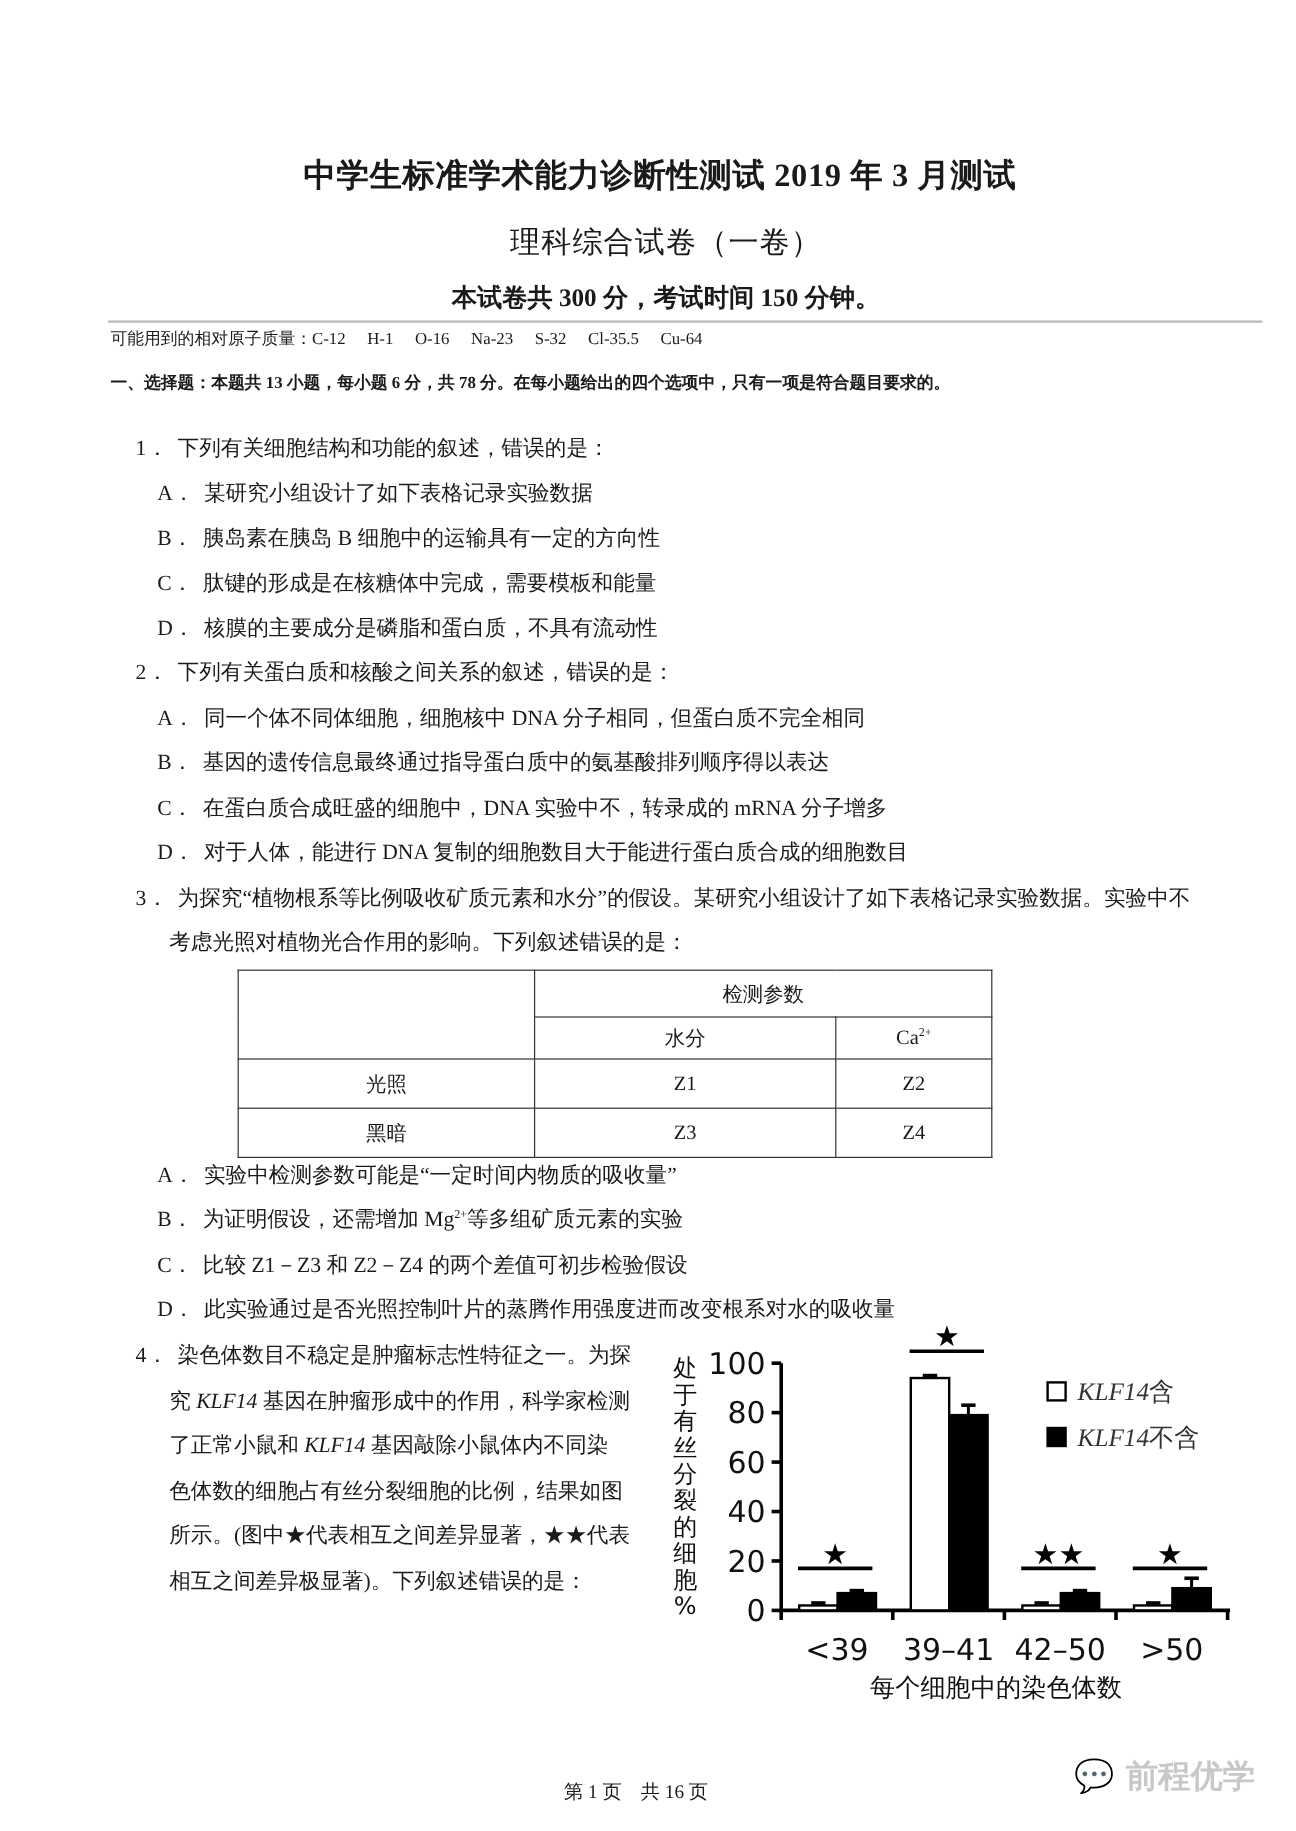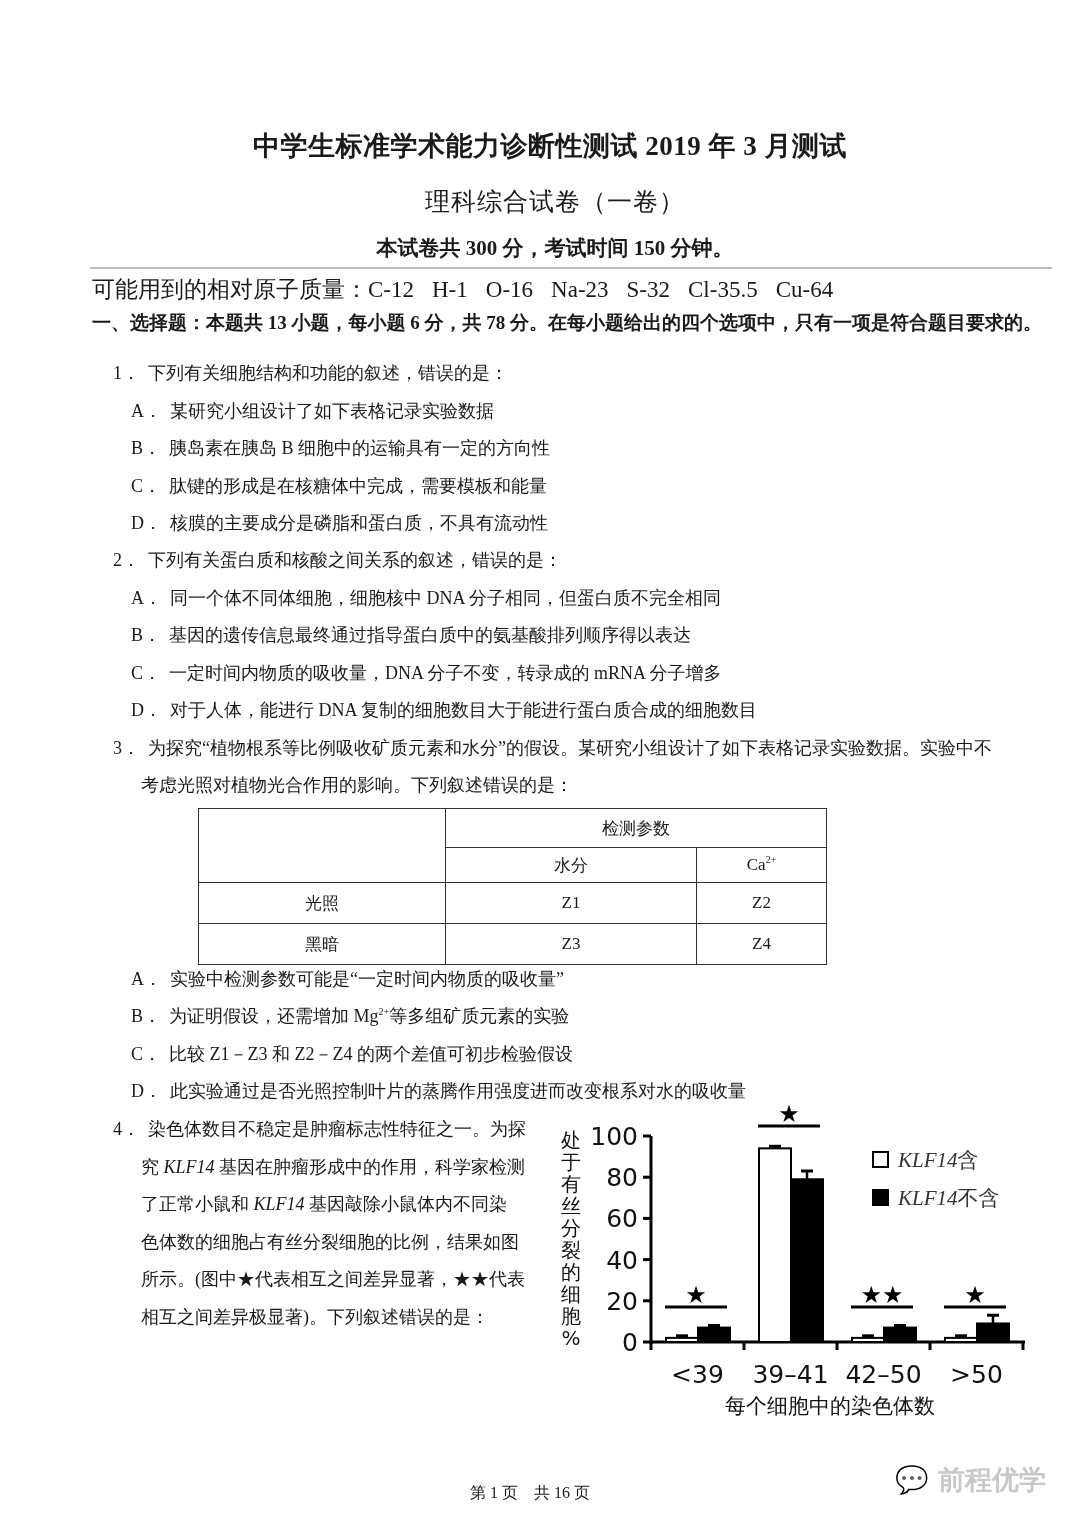--- a/index.html
+++ b/index.html
@@ -3,23 +3,23 @@
 <meta charset="utf-8">
 <style>
   html, body { margin: 0; padding: 0; background: #ffffff; }
   body { width: 1080px; height: 1526px; position: relative; overflow: hidden;
          font-family: "Liberation Serif", "DejaVu Serif", serif; color: #1a1a1a; }
   .abs { position: absolute; }
   .title { left: 0; width: 1100px; top: 128px; text-align: center; font-size: 27px; font-weight: bold; letter-spacing: 0.5px; }
   .subtitle { left: 0; width: 1110px; top: 185px; text-align: center; font-size: 25px; letter-spacing: 1px; }
   .note { left: 0; width: 1110px; top: 234px; text-align: center; font-size: 21px; font-weight: bold; }
   .rule { left: 90px; width: 962px; top: 267px; height: 0; border-top: 2px solid #bdbdbd; }
-  .masses { left: 92px; top: 274px; font-size: 23px; }
+  .masses { left: 92px; top: 274px; font-size: 14px; }
   .masses span.m { margin-right: 18px; }
-  .section { left: 92px; top: 310px; font-size: 19px; font-weight: bold; white-space: nowrap; }
+  .section { left: 92px; top: 310px; font-size: 14px; font-weight: bold; white-space: nowrap; }
   .line { font-size: 18px; white-space: nowrap; }
   .q { left: 113px; text-align: right; }
   .opt { left: 131px; }
   .opt .lbl, .q .num { margin-right: 8px; }
   i.gene { font-style: italic; }
   sup { font-size: 10px; vertical-align: 7px; line-height: 0; }
   table.exp { position: absolute; left: 198px; top: 808px; width: 629px; border-collapse: collapse; font-size: 17px; }
   table.exp td { border: 1.5px solid #333; text-align: center; height: 34px; padding: 0; }
   .chart { left: 555px; top: 1100px; width: 490px; height: 330px; }
   .footer { left: 470px; top: 1451px; font-size: 16px; margin-top: 32px; }
@@ -41,21 +41,21 @@
 
 <div class="abs line q" style="top:361px"><span class="num">1．</span><span>下列有关细胞结构和功能的叙述，错误的是：</span></div>
 <div class="abs line opt" style="top:399px"><span class="lbl">A．</span><span>某研究小组设计了如下表格记录实验数据</span></div>
 <div class="abs line opt" style="top:436px"><span class="lbl">B．</span><span>胰岛素在胰岛 B 细胞中的运输具有一定的方向性</span></div>
 <div class="abs line opt" style="top:474px"><span class="lbl">C．</span><span>肽键的形成是在核糖体中完成，需要模板和能量</span></div>
 <div class="abs line opt" style="top:511px"><span class="lbl">D．</span><span>核膜的主要成分是磷脂和蛋白质，不具有流动性</span></div>
 
 <div class="abs line q" style="top:548px"><span class="num">2．</span><span>下列有关蛋白质和核酸之间关系的叙述，错误的是：</span></div>
 <div class="abs line opt" style="top:586px"><span class="lbl">A．</span><span>同一个体不同体细胞，细胞核中 DNA 分子相同，但蛋白质不完全相同</span></div>
 <div class="abs line opt" style="top:623px"><span class="lbl">B．</span><span>基因的遗传信息最终通过指导蛋白质中的氨基酸排列顺序得以表达</span></div>
-<div class="abs line opt" style="top:661px"><span class="lbl">C．</span><span>一定时间内物质的吸收量，DNA 分子不变，转录成的 mRNA 分子增多</span></div>
+<div class="abs line opt" style="top:661px"><span class="lbl">C．</span><span>在蛋白质合成旺盛的细胞中，DNA 实验中不，转录成的 mRNA 分子增多</span></div>
 <div class="abs line opt" style="top:698px"><span class="lbl">D．</span><span>对于人体，能进行 DNA 复制的细胞数目大于能进行蛋白质合成的细胞数目</span></div>
 
 <div class="abs line q" style="top:736px"><span class="num">3．</span><span>为探究“植物根系等比例吸收矿质元素和水分”的假设。某研究小组设计了如下表格记录实验数据。实验中不</span></div>
 <div class="abs line" style="left:141px; top:773px">考虑光照对植物光合作用的影响。下列叙述错误的是：</div>
 
 <table class="exp">
   <tbody>
       <tr>
     <td rowspan="2" style="width:246px"></td>
     <td colspan="2" style="height:38px">检测参数</td>

